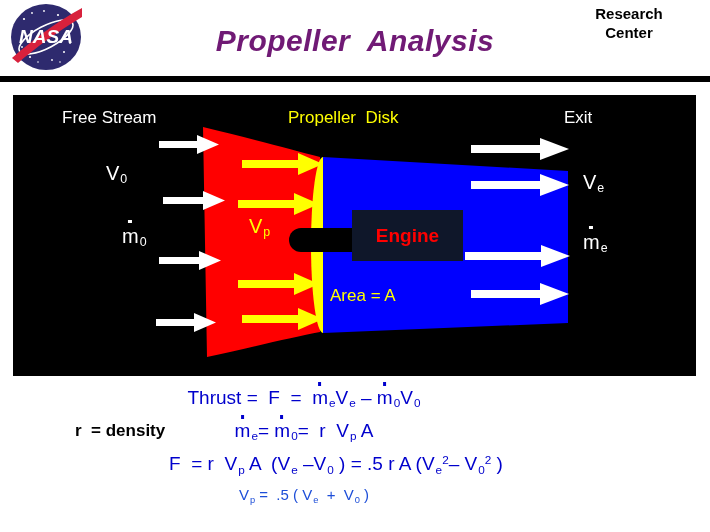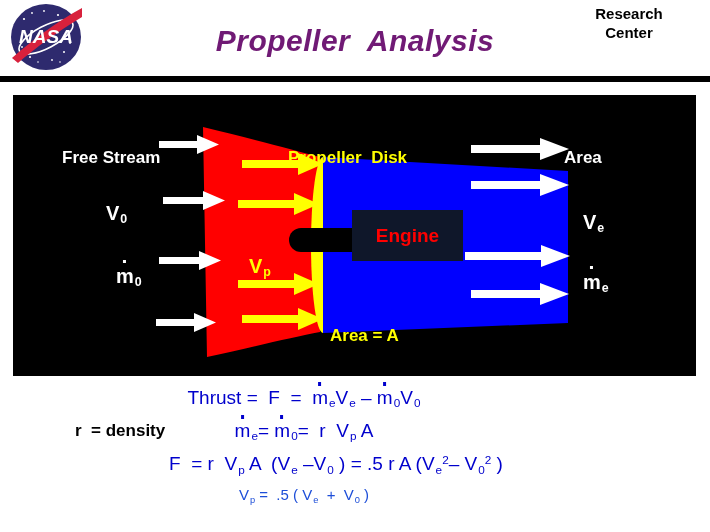--- a/index.html
+++ b/index.html
@@ -59,33 +59,32 @@
   #diagram {
     position: absolute;
     left: 13px; top: 95px;
     width: 683px; height: 281px;
     background: #000000;
   }
   #diagram svg { display: block; }
 
   .dg-label {
     position: absolute;
-    font-weight: bold;
+    font-weight: normal;
     white-space: pre;
     line-height: 1;
-    margin-top: 40px;
   }
   .lbl-white { color: #ffffff; }
   .lbl-yellow { color: #ffff00; }
 
   #lbl-free-stream { left: 49px;  top: 14px;  font-size: 17px; }
   #lbl-prop-disk   { left: 275px; top: 14px;  font-size: 17px; }
   #lbl-exit        { left: 551px; top: 14px;  font-size: 17px; }
   #lbl-v0          { left: 93px;  top: 68px;  font-size: 20px; }
-  #lbl-m0          { left: 103px;  top: 131px; font-size: 20px; }
+  #lbl-m0          { left: 109px;  top: 131px; font-size: 20px; }
   #lbl-vp          { left: 236px; top: 121px; font-size: 20px; }
   #lbl-area        { left: 317px; top: 192px; font-size: 17px; }
   #lbl-ve          { left: 570px; top: 77px;  font-size: 20px; }
   #lbl-me          { left: 570px; top: 137px; font-size: 20px; }
 
   #engine-box {
     position: absolute;
     left: 339px; top: 115px;
     width: 111px; height: 51px;
     background: #0f172a;
@@ -252,21 +251,21 @@
   </svg>
 
   <div id="engine-box">
     <div id="engine-label">Engine</div>
   </div>
 
   <div class="dg-label lbl-white" id="lbl-free-stream">Free Stream</div>
 
   <div class="dg-label lbl-yellow" id="lbl-prop-disk">Propeller  Disk</div>
 
-  <div class="dg-label lbl-white" id="lbl-exit">Area</div>
+  <div class="dg-label lbl-white" id="lbl-exit">Exit</div>
 
   <div class="dg-label lbl-white" id="lbl-v0"><span>V</span><span class="sub">0</span></div>
 
   <div class="dg-label lbl-white" id="lbl-m0"><span class="dotm">m</span><span class="sub">0</span></div>
 
   <div class="dg-label lbl-yellow" id="lbl-vp"><span>V</span><span class="sub">p</span></div>
 
   <div class="dg-label lbl-yellow" id="lbl-area">Area = A</div>
 
   <div class="dg-label lbl-white" id="lbl-ve"><span>V</span><span class="sub">e</span></div>

